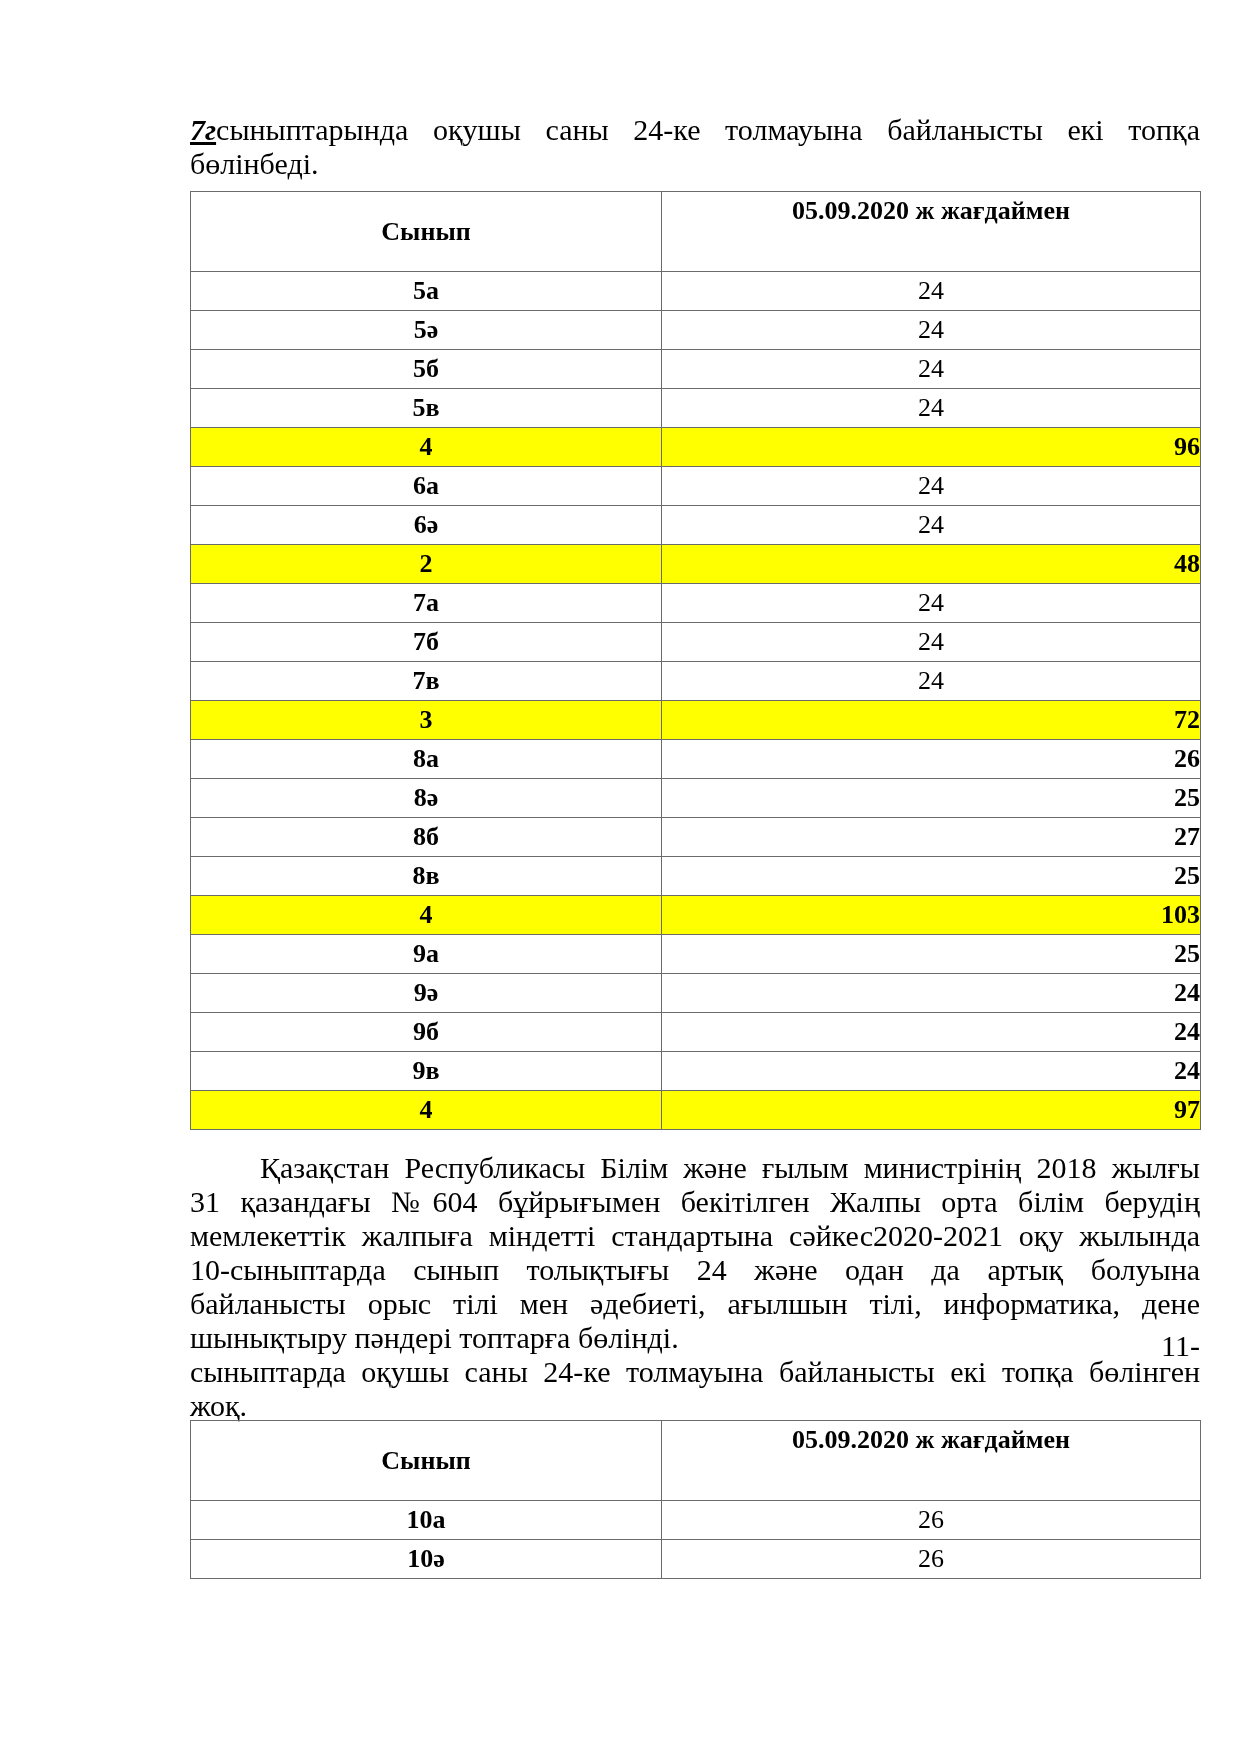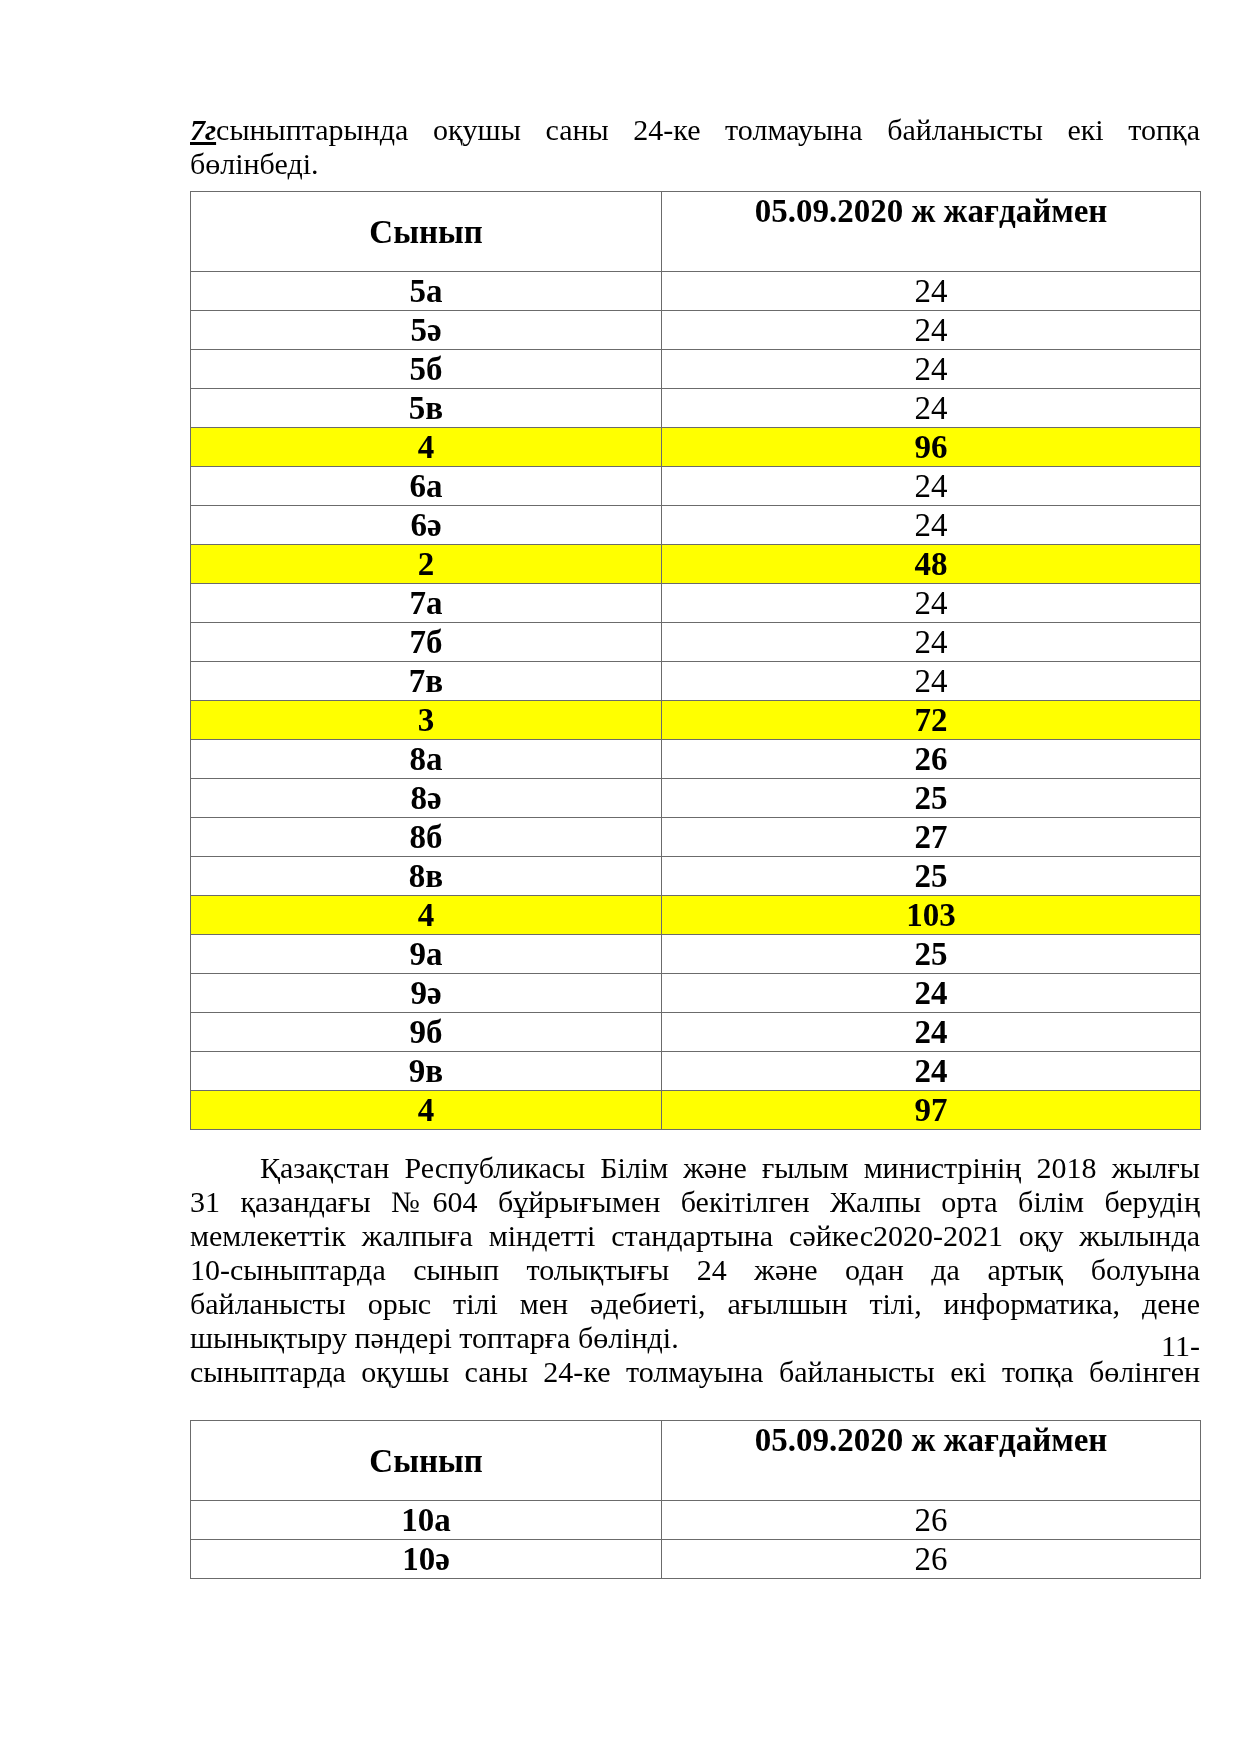--- a/index.html
+++ b/index.html
@@ -3,27 +3,27 @@
 <meta charset="utf-8">
 <style>
   html, body { margin: 0; padding: 0; background: #ffffff; }
   body { width: 1241px; height: 1755px; position: relative; overflow: hidden;
          font-family: "Liberation Serif", serif; color: #000; }
   .para { position: absolute; left: 190px; width: 1010px; font-size: 30px; line-height: 34px; text-align: justify; text-align-last: auto; }
   .para .line { display: block; height: 34px; white-space: nowrap; }
   .para .line.just { text-align: justify; text-align-last: justify; white-space: normal; overflow: hidden; }
   .para .line.left { text-align: left; }
   .lead { font-weight: bold; font-style: italic; text-decoration: underline; }
-  table.t { position: absolute; left: 190px; width: 1011px; border-collapse: collapse; table-layout: fixed; font-size: 33px; }
+  table.t { position: absolute; left: 190px; width: 1011px; border-collapse: collapse; table-layout: fixed; font-size: 26px; }
   table.t td { border: 1.5px solid #6b6b6b; text-align: center; padding: 0; height: 38px; line-height: 38px; vertical-align: middle; }
   table.t td.c1 { width: 470px; font-weight: bold; }
   table.t tr.head td { height: 77px; font-weight: bold; }
   table.t tr.head td.c2 { vertical-align: top; line-height: 34px; padding-top: 2px; }
   table.t tr.hl td { background: #ffff00; font-weight: bold; }
-  table.t td.b { font-weight: bold; }
+  table.t td.b { font-weight: bold; text-align: right; }
   #table1 { top: 191px; }
   #table2 { top: 1420px; }
   #para1 { top: 113px; }
   #para2 { top: 1151px; }
   .indent { padding-left: 70px; }
 </style>
 </head>
 <body>
 
 <div class="para" id="para1">
@@ -132,20 +132,21 @@
   <span class="line just indent">Қазақстан Республикасы Білім және ғылым министрінің 2018 жылғы</span>
   <span class="line just">31 қазандағы №604 бұйрығымен бекітілген Жалпы орта білім берудің</span>
   <span class="line just">мемлекеттік жалпыға міндетті стандартына сәйкес2020-2021 оқу жылында</span>
   <span class="line just">10-сыныптарда сынып толықтығы 24 және одан да артық болуына</span>
   <span class="line just">байланысты орыс тілі мен әдебиеті, ағылшын тілі, информатика, дене</span>
   <span class="line" style="position:relative;">
     <span>шынықтыру пәндері топтарға бөлінді.</span>
     <span style="position:absolute; right:0; top:8px;">11-</span>
   </span>
   <span class="line just">сыныптарда оқушы саны 24-ке толмауына байланысты екі топқа бөлінген</span>
+  <span class="line left">жоқ.</span>
 </div>
 
 <table class="t" id="table2">
   <tbody id="t2body">
     <tr class="head">
       <td class="c1">Сынып</td>
       <td class="c2">05.09.2020 ж жағдаймен</td>
     </tr>
   <tr>
         <td class="c1">10а</td>

